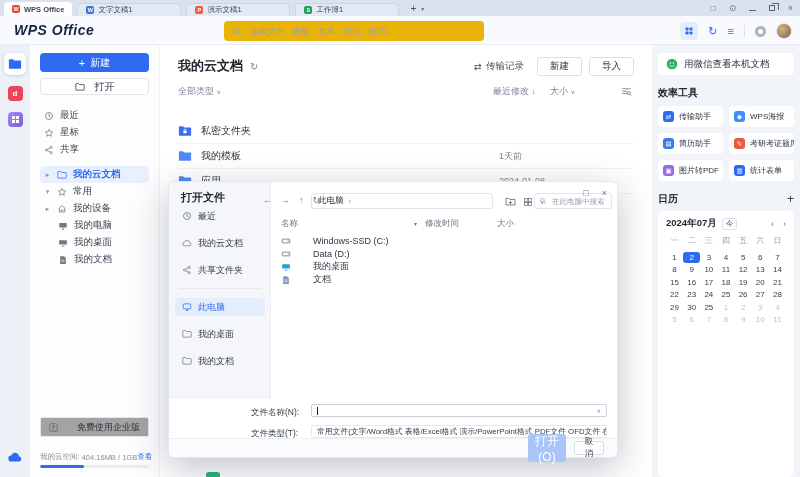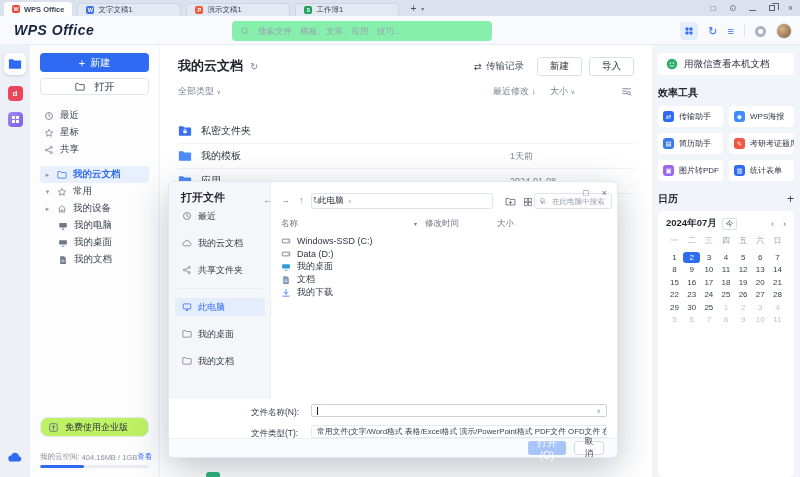--- a/index.html
+++ b/index.html
@@ -24,21 +24,21 @@
   .newtab{display:flex;align-items:center;gap:5px;color:#4a5160;font-size:10px;margin:0 0 2px 6px}
   .newtab .dn{font-size:6px;color:#6c7482}
   .wctrls{position:absolute;right:7px;top:2px;display:flex;gap:13px;align-items:center;font-size:8.5px;color:#5b6474;height:12px}
   .wc-min{width:7px;border-top:1px solid #5b6474;height:0;margin-top:4px}
   .wc-restore{width:6px;height:6px;border:1px solid #5b6474;position:relative}
   .wc-restore::before{content:'';position:absolute;top:-3px;left:2px;width:6px;height:6px;border-top:1px solid #5b6474;border-right:1px solid #5b6474}
 
   
   .header{position:absolute;left:0;top:16px;right:0;height:29px;background:#f8fafd;border-bottom:1px solid #e9edf3}
   .logo{position:absolute;left:14px;top:6px;font-size:14px;font-weight:bold;font-style:italic;color:#17233f;letter-spacing:.5px}
-  .searchbox{position:absolute;left:232px;top:5px;width:260px;height:20px;background:#86efac;border-radius:4px;
+  .searchbox{position:absolute;left:224px;top:5px;width:260px;height:20px;background:#eab308;border-radius:4px;
              display:flex;align-items:center;gap:6px;padding:0 8px;color:#98a1b0}
   .searchbox input{border:none;background:none;outline:none;font-size:8.5px;width:100%;color:#3a414d;font-family:inherit}
   .searchbox input::placeholder{color:#98a1b0}
   .hicons{position:absolute;right:8px;top:5px;display:flex;align-items:center;gap:10px;height:20px}
   .h-grid{width:18px;height:18px;border-radius:4px;background:#e4edfd;color:#2f6bf2;display:flex;align-items:center;justify-content:center}
   .h-blue{color:#2f6bf2;font-size:11px}
   .h-div{width:1px;height:12px;background:#dde2ea}
   .h-theme{width:11px;height:11px;border-radius:50%;background:#fff;border:3px solid #aab3c2}
   .avatar{width:16px;height:16px;border-radius:50%;border:1px solid #e2e6ec;
           background:radial-gradient(circle at 35% 35%,#d9b286,#7d5f41)}
@@ -63,21 +63,21 @@
   .snav-list{margin-top:12px}
   .snav{height:17px;display:flex;align-items:center;gap:6px;font-size:9.5px;color:#3b424e;padding:0 4px;border-radius:4px}
   .snav .ic{color:#6e7889}
   .tree-block{margin-top:8px}
   .arr{width:7px;font-size:7px;color:#8d97a6;flex:none;text-align:center}
   .snav.sel{background:#e9f0fd;color:#2f6bf2;font-weight:bold}
   .snav.sel .ic{color:#2f6bf2}
   .tree-children .snav{padding-left:18px}
   .cic-monitorfill{color:#3166e0}.cic-desktopfill{color:#2e9bd6}.cic-docfill{color:#7c93bd}
   .trash-row{margin-top:8px}
-  .ent{position:absolute;left:10px;right:10px;bottom:40px;height:20px;border:1px solid #e4e8ee;border-radius:8px;display:flex;align-items:center;gap:6px;padding:0 7px;font-size:9px;color:#2e3540;background:#bef264}
+  .ent{position:absolute;left:10px;right:10px;bottom:40px;height:20px;border:1px solid #e4e8ee;border-radius:2px;display:flex;align-items:center;gap:18px;padding:0 7px;font-size:9px;color:#2e3540;background:#a3a3a3}
   .ent .ic{color:#5d6b80}
   .cloudline{position:absolute;left:10px;right:10px;bottom:15px;font-size:7.5px;color:#8a909d;display:flex;align-items:center;white-space:nowrap}
   .cloudline .view{margin-left:auto;color:#2f6bf2}
   .progress{position:absolute;left:10px;right:10px;bottom:9px;height:3px;background:#e9ecf1;border-radius:2px;overflow:hidden}
   .progress i{display:block;height:100%;background:#2f6bf2;border-radius:2px}
 
   
   .main{position:absolute;left:160px;top:45px;right:148px;bottom:0;background:#fff;padding:0 18px}
   .m-titlerow{display:flex;align-items:center;margin-top:10px;height:22px}
   .m-title{font-size:13px;font-weight:bold;color:#22262e}
@@ -85,21 +85,21 @@
   .m-right{margin-left:auto;display:flex;align-items:center;gap:7px}
   .m-transfer{display:flex;align-items:center;gap:4px;font-size:9.5px;color:#454c59;margin-right:6px}
   .m-btn{height:19px;padding:0 12px;border:1px solid #dbe0e8;border-radius:3px;background:#fff;font-size:9.5px;color:#2c323d;display:flex;align-items:center}
   .m-filterrow{position:relative;display:flex;align-items:center;height:18px;margin-top:5px;font-size:9px;color:#7c8494}
   .m-colmod{position:absolute;left:315px}
   .m-colsize{position:absolute;left:372px}
   .m-viewset{position:absolute;right:2px;color:#6d7684}
   .m-list{margin-top:19px}
   .m-row{position:relative;display:flex;align-items:center;height:25px;border-bottom:1px solid #f0f2f6;gap:9px;font-size:10px;color:#2b313c}
   .m-row .ic{color:#4e8af8}
-  .m-date{position:absolute;left:332px;font-size:9px;color:#7d8594}
+  .m-date{position:absolute;left:321px;font-size:9px;color:#7d8594}
   .m-green{position:absolute;left:46px;top:427px;width:14px;height:11px;border-radius:3px;background:#2eb47c}
 
   
   .rpanel{position:absolute;right:0;top:45px;bottom:0;width:148px;background:#f1f4f9;padding:8px 6px 0;display:flex;flex-direction:column}
   .wechat-card{height:22px;background:#fff;border-radius:4px;display:flex;align-items:center;gap:6px;padding:0 8px;font-size:9.5px;color:#29303c;flex:none}
   .rp-title{margin-top:11px;font-size:10px;font-weight:bold;color:#23272f;display:flex;align-items:center}
   .rp-plus{margin-left:auto;font-size:12px;color:#3a4250;font-weight:normal}
   .tools{display:grid;grid-template-columns:1fr 1fr;gap:6px;margin-top:6px}
   .tool{height:21px;background:#fff;border-radius:4px;display:flex;align-items:center;gap:5px;padding:0 5px;font-size:8px;color:#2c333e;overflow:hidden;white-space:nowrap}
   .tool-ic{width:11px;height:11px;border-radius:3px;color:#fff;font-size:6.5px;display:flex;align-items:center;justify-content:center;flex:none}
@@ -132,30 +132,30 @@
   .d-toolicons{position:absolute;left:336px;top:14px;display:flex;align-items:center;gap:7px;color:#5f6878}
   .d-toolicons .dn{font-size:6px;color:#8b94a3}
   .d-search{position:absolute;left:365px;top:11px;width:78px;height:16px;border:1px solid #dfe3ea;border-radius:3px;display:flex;align-items:center;gap:3px;padding:0 4px;color:#98a1b0}
   .d-search input{border:none;outline:none;background:none;width:100%;font-size:7.5px;color:#3a414d;font-family:inherit}
   .d-search input::placeholder{color:#98a1b0}
   .d-cols{position:absolute;left:112px;top:36px;font-size:8.5px;color:#6d7684;width:330px;height:12px}
   .d-col-sort{position:absolute;left:133px;font-size:6px;color:#6d7684;top:2px}
   .d-col-time{position:absolute;left:144px}
   .d-col-size{position:absolute;left:216px}
   .d-files{position:absolute;left:104px;top:52px;right:6px}
-  .d-file{display:flex;align-items:center;gap:6px;height:13px;padding-left:8px;font-size:9px;color:#2e3542;white-space:nowrap}
+  .d-file{display:flex;align-items:center;gap:22px;height:13px;padding-left:8px;font-size:9px;color:#2e3542;white-space:nowrap}
   .fic-drive{color:#5b6575}.fic-desktopfill{color:#2e9bd6}.fic-docfill{color:#8296ba}
   .fic-download{color:#2f6bf2}.fic-picture{color:#3f8cf0}.fic-pc{color:#2f6bf2}
   .d-flabel{position:absolute;left:82px;font-size:8.5px;color:#39404c}
   .d-fname{position:absolute;left:142px;top:222px;width:296px;height:13px;border:1px solid #c9d0da;border-radius:2px;display:flex;align-items:center;padding:0 5px}
   .d-caret{width:1px;height:8px;background:#222}
   .d-chev{margin-left:auto;font-size:6px;color:#8b94a3}
   .d-ftype{position:absolute;left:142px;top:243px;width:296px;height:13px;border:1px solid #e6e9ef;border-radius:2px;display:flex;align-items:center;padding:0 5px;font-size:7.8px;color:#39404c;white-space:nowrap;overflow:hidden}
   .d-btnbar{position:absolute;left:0;right:0;bottom:0;height:19px;background:#fafbfd;border-top:1px solid #eef0f4;border-radius:0 0 6px 6px;display:flex;align-items:center;justify-content:flex-end;gap:8px;padding-right:13px}
-  .btn-dopen{width:38px;height:14px;background:#a9c4f8;color:#fff;border:none;border-radius:3px;font-size:10px;display:flex;align-items:center;justify-content:center;font-family:inherit}
+  .btn-dopen{width:38px;height:28px;background:#a9c4f8;color:#fff;border:none;border-radius:3px;font-size:12px;display:flex;align-items:center;justify-content:center;font-family:inherit}
   .btn-dcancel{width:30px;height:14px;background:#fff;border:1px solid #d6dbe3;border-radius:3px;color:#333a46;font-size:8.5px;display:flex;align-items:center;justify-content:center;font-family:inherit}
 </style>
 </head>
 <body>
 
 <svg width="0" height="0" style="position:absolute">
   <defs>
     <symbol id="ic-clock" viewBox="0 0 16 16">
         <circle cx="8" cy="8" r="5.6" fill="none" stroke="currentColor" stroke-width="1.3"></circle>
         <path d="M8 4.8V8l2.3 1.4" fill="none" stroke="currentColor" stroke-width="1.3" stroke-linecap="round"></path>
@@ -724,26 +724,20 @@
           <span>我的桌面</span>
         </div>
 
         <div class="d-file">
           <svg class="ic fic-docfill" width="10" height="10">
             <use href="#ic-docfill"></use>
           </svg>
           <span>文档</span>
         </div>
 
-        <div class="d-file">
-          <svg class="ic fic-download" width="10" height="10">
-            <use href="#ic-download"></use>
-          </svg>
-          <span>我的下载</span>
-        </div>
 
 
       </div>
     <div class="d-flabel" style="top:225px">文件名称(N):</div>
     <div class="d-fname">
       <span class="d-caret"></span>
       <span class="d-chev">∨</span>
     </div>
     <div class="d-flabel" style="top:246px">文件类型(T):</div>
     <div class="d-ftype">

